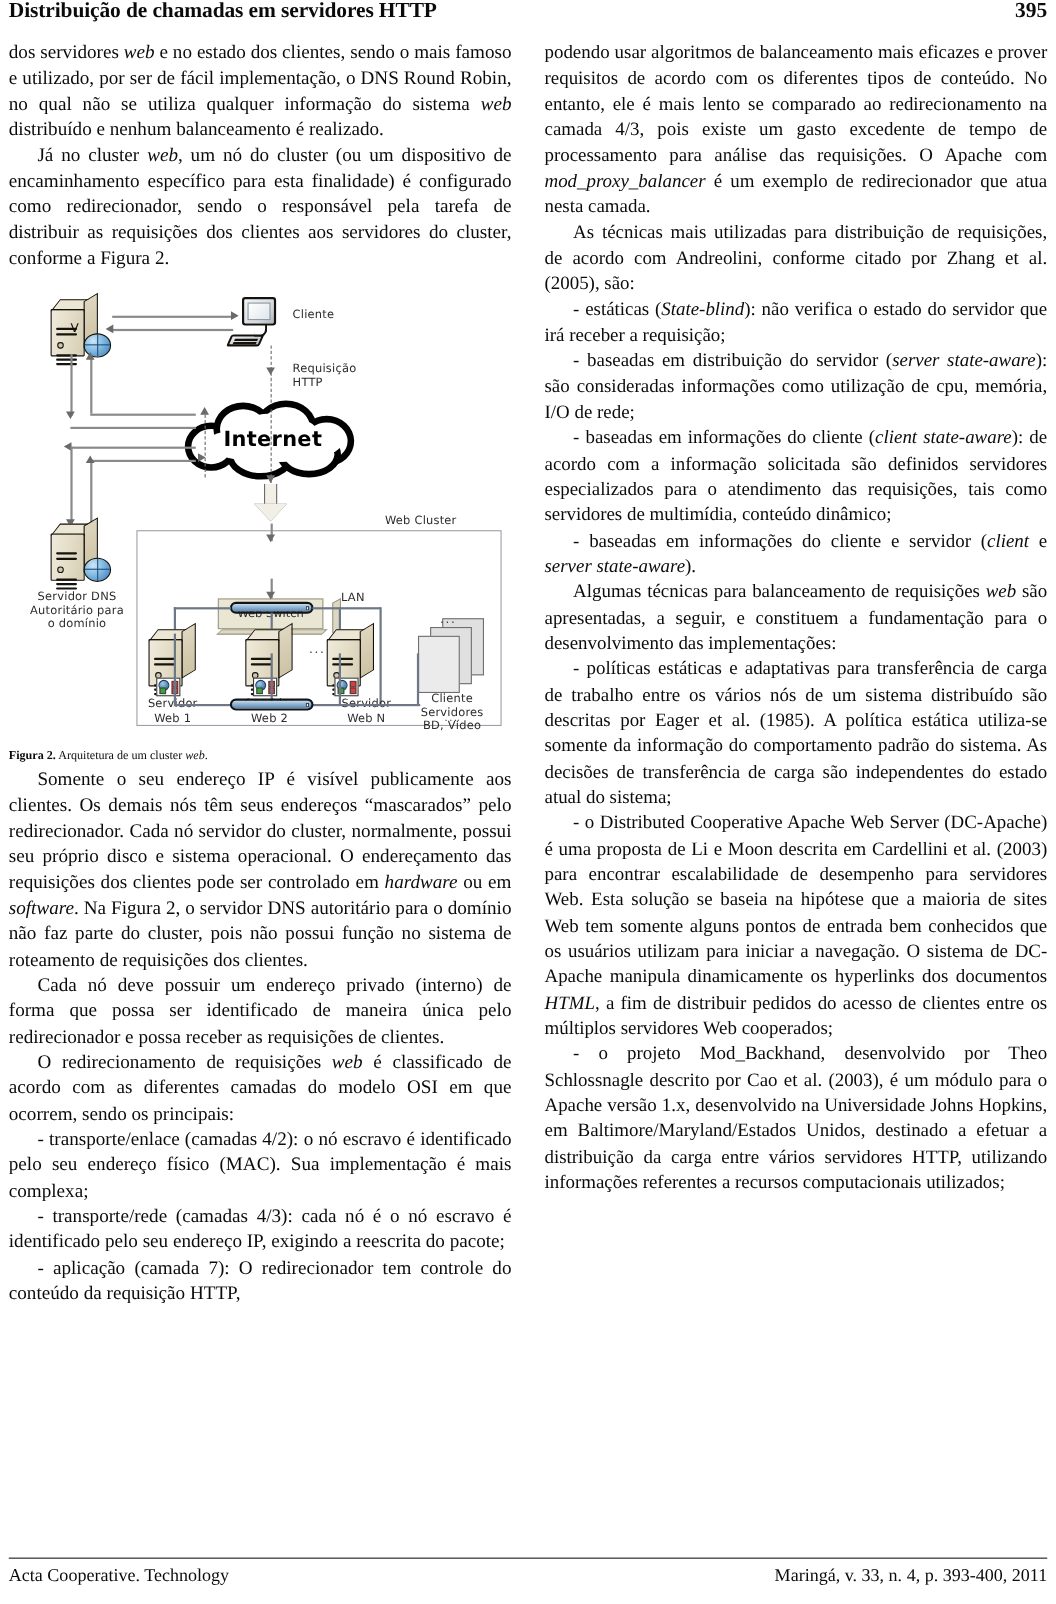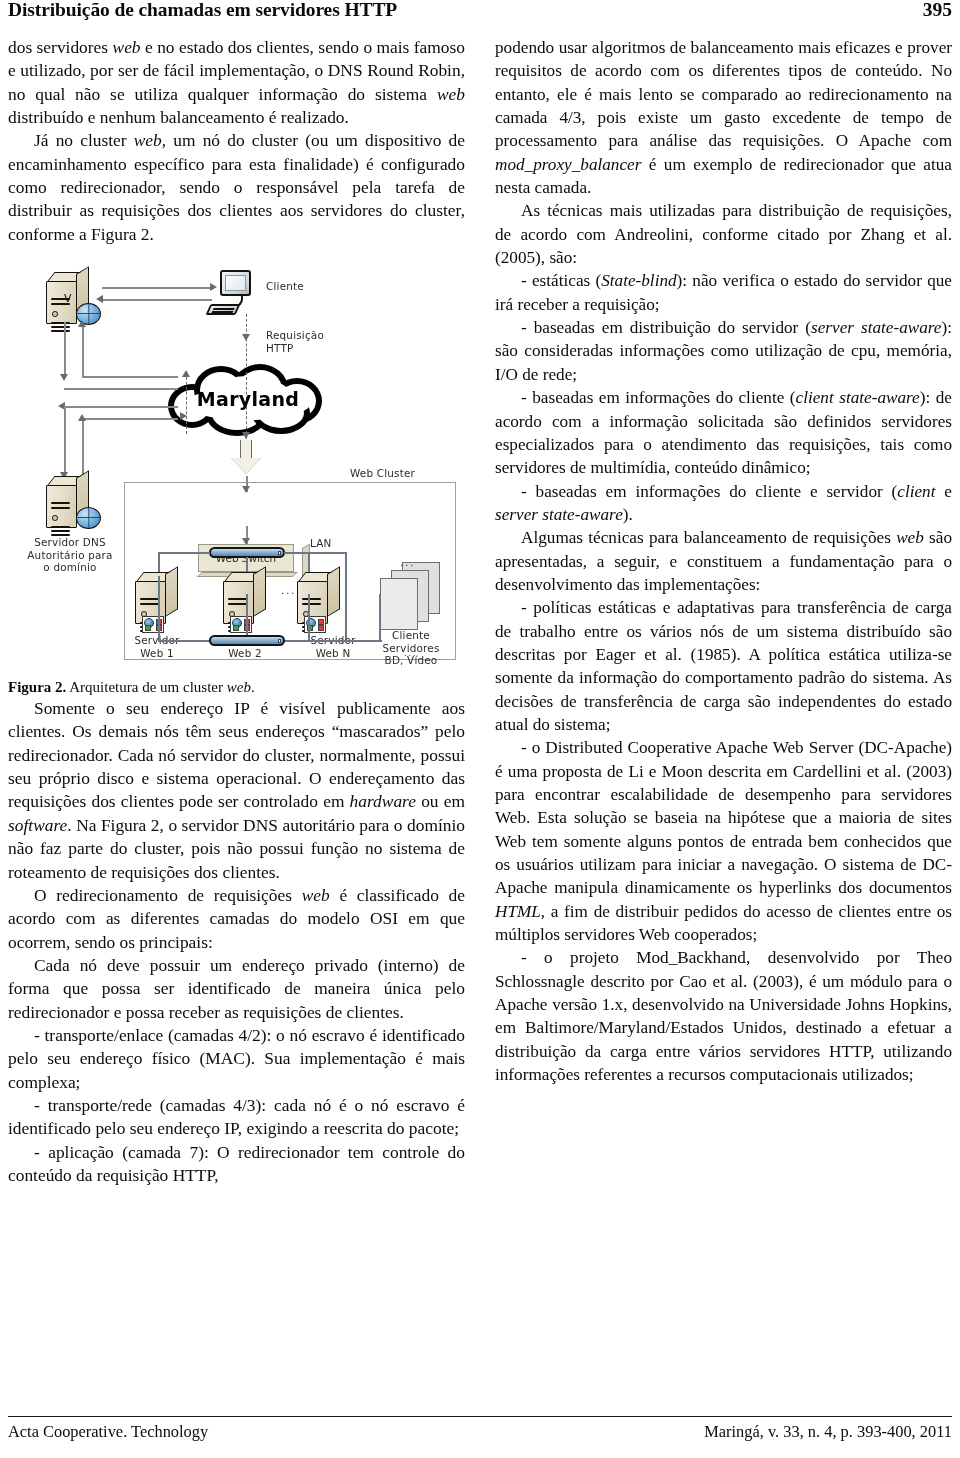--- a/index.html
+++ b/index.html
@@ -79,21 +79,21 @@
     margin: 8px 0 0 0;
     width: 457px;
   }
   .figure-canvas {
     position: relative;
     width: 457px;
     height: 420px;
   }
   .fig-caption {
     margin-top: 4px;
-    font-size: 15px;
+    font-size: 11px;
     line-height: 19px;
     text-align: left;
   }
   .fig-caption b { font-weight: bold; }
 
   .diag-label {
     position: absolute;
     font-family: "DejaVu Sans", "Liberation Sans", sans-serif;
     font-size: 10.4px;
     color: #2b2b2b;
@@ -498,21 +498,21 @@
           <div class="body">
             <div class="lobe" style="left:0px;  top:20px; width:48px; height:44px;"></div>
             <div class="lobe" style="left:26px; top:2px;  width:54px; height:48px;"></div>
             <div class="lobe" style="left:64px; top:0px;  width:56px; height:50px;"></div>
             <div class="lobe" style="left:104px;top:14px; width:50px; height:46px;"></div>
             <div class="lobe" style="left:38px; top:28px; width:62px; height:44px;"></div>
             <div class="lobe" style="left:84px; top:28px; width:58px; height:42px;"></div>
             <div class="fill" style="left:16px; top:24px; width:126px; height:32px;"></div>
             <div class="fill" style="left:36px; top:12px; width:88px; height:44px;"></div>
           </div>
-          <div class="txt">Maryland</div>
+          <div class="txt">Internet</div>
         </div>
 
         <div class="dash-v" style="left:238px; top:118px; height:72px;"></div>
         <div class="arrowhead ah-down" style="left:234px; top:178px;"></div>
         <div class="dash-v" style="left:178px; top:118px; height:62px;"></div>
         <div class="arrowhead ah-up" style="left:174px; top:116px;"></div>
         <div class="arrowhead ah-right" style="left:172px; top:158px;"></div>
 
         <div class="ln vline" style="left:56px; top:68px; height:56px;"></div>
         <div class="arrowhead ah-down" style="left:52px; top:120px;"></div>
@@ -663,22 +663,22 @@
         <div class="lanbar" style="left:201px; top:381px; width:76px;"></div>
 
       </div>
       <div class="fig-caption">
         <b>Figura 2.</b><span> Arquitetura de um cluster </span><i>web</i><span>.</span>
       </div>
     </div>
 
     <div id="left-bottom">
         <p class="indent"><span>Somente o seu endereço IP é visível publicamente aos clientes. Os demais nós têm seus endereços “mascarados” pelo redirecionador. Cada nó servidor do cluster, normalmente, possui seu próprio disco e sistema operacional. O endereçamento das requisições dos clientes pode ser controlado em </span><i>hardware</i><span> ou em </span><i>software</i><span>. Na Figura 2, o servidor DNS autoritário para o domínio não faz parte do cluster, pois não possui função no sistema de roteamento de requisições dos clientes.</span></p>
+        <p class="indent"><span>Cada nó deve possuir um endereço privado (interno) de forma que possa ser identificado de maneira única pelo redirecionador e possa receber as requisições de clientes.</span></p>
         <p class="indent"><span>O redirecionamento de requisições </span><i>web</i><span> é classificado de acordo com as diferentes camadas do modelo OSI em que ocorrem, sendo os principais:</span></p>
-        <p class="indent"><span>Cada nó deve possuir um endereço privado (interno) de forma que possa ser identificado de maneira única pelo redirecionador e possa receber as requisições de clientes.</span></p>
         <p class="indent"><span>- transporte/enlace (camadas 4/2): o nó escravo é identificado pelo seu endereço físico (MAC). Sua implementação é mais complexa;</span></p>
         <p class="indent"><span>- transporte/rede (camadas 4/3): cada nó é o nó escravo é identificado pelo seu endereço IP, exigindo a reescrita do pacote;</span></p>
         <p class="indent"><span>- aplicação (camada 7): O redirecionador tem controle do conteúdo da requisição HTTP,</span></p>
       </div>
   </div>
 
   <div class="col col-right">
     <div id="right-body">
         <p class="noindent"><span>podendo usar algoritmos de balanceamento mais eficazes e prover requisitos de acordo com os diferentes tipos de conteúdo. No entanto, ele é mais lento se comparado ao redirecionamento na camada 4/3, pois existe um gasto excedente de tempo de processamento para análise das requisições. O Apache com </span><i>mod_proxy_balancer</i><span> é um exemplo de redirecionador que atua nesta camada.</span></p>
         <p class="indent"><span>As técnicas mais utilizadas para distribuição de requisições, de acordo com Andreolini, conforme citado por Zhang et al. (2005), são:</span></p>

